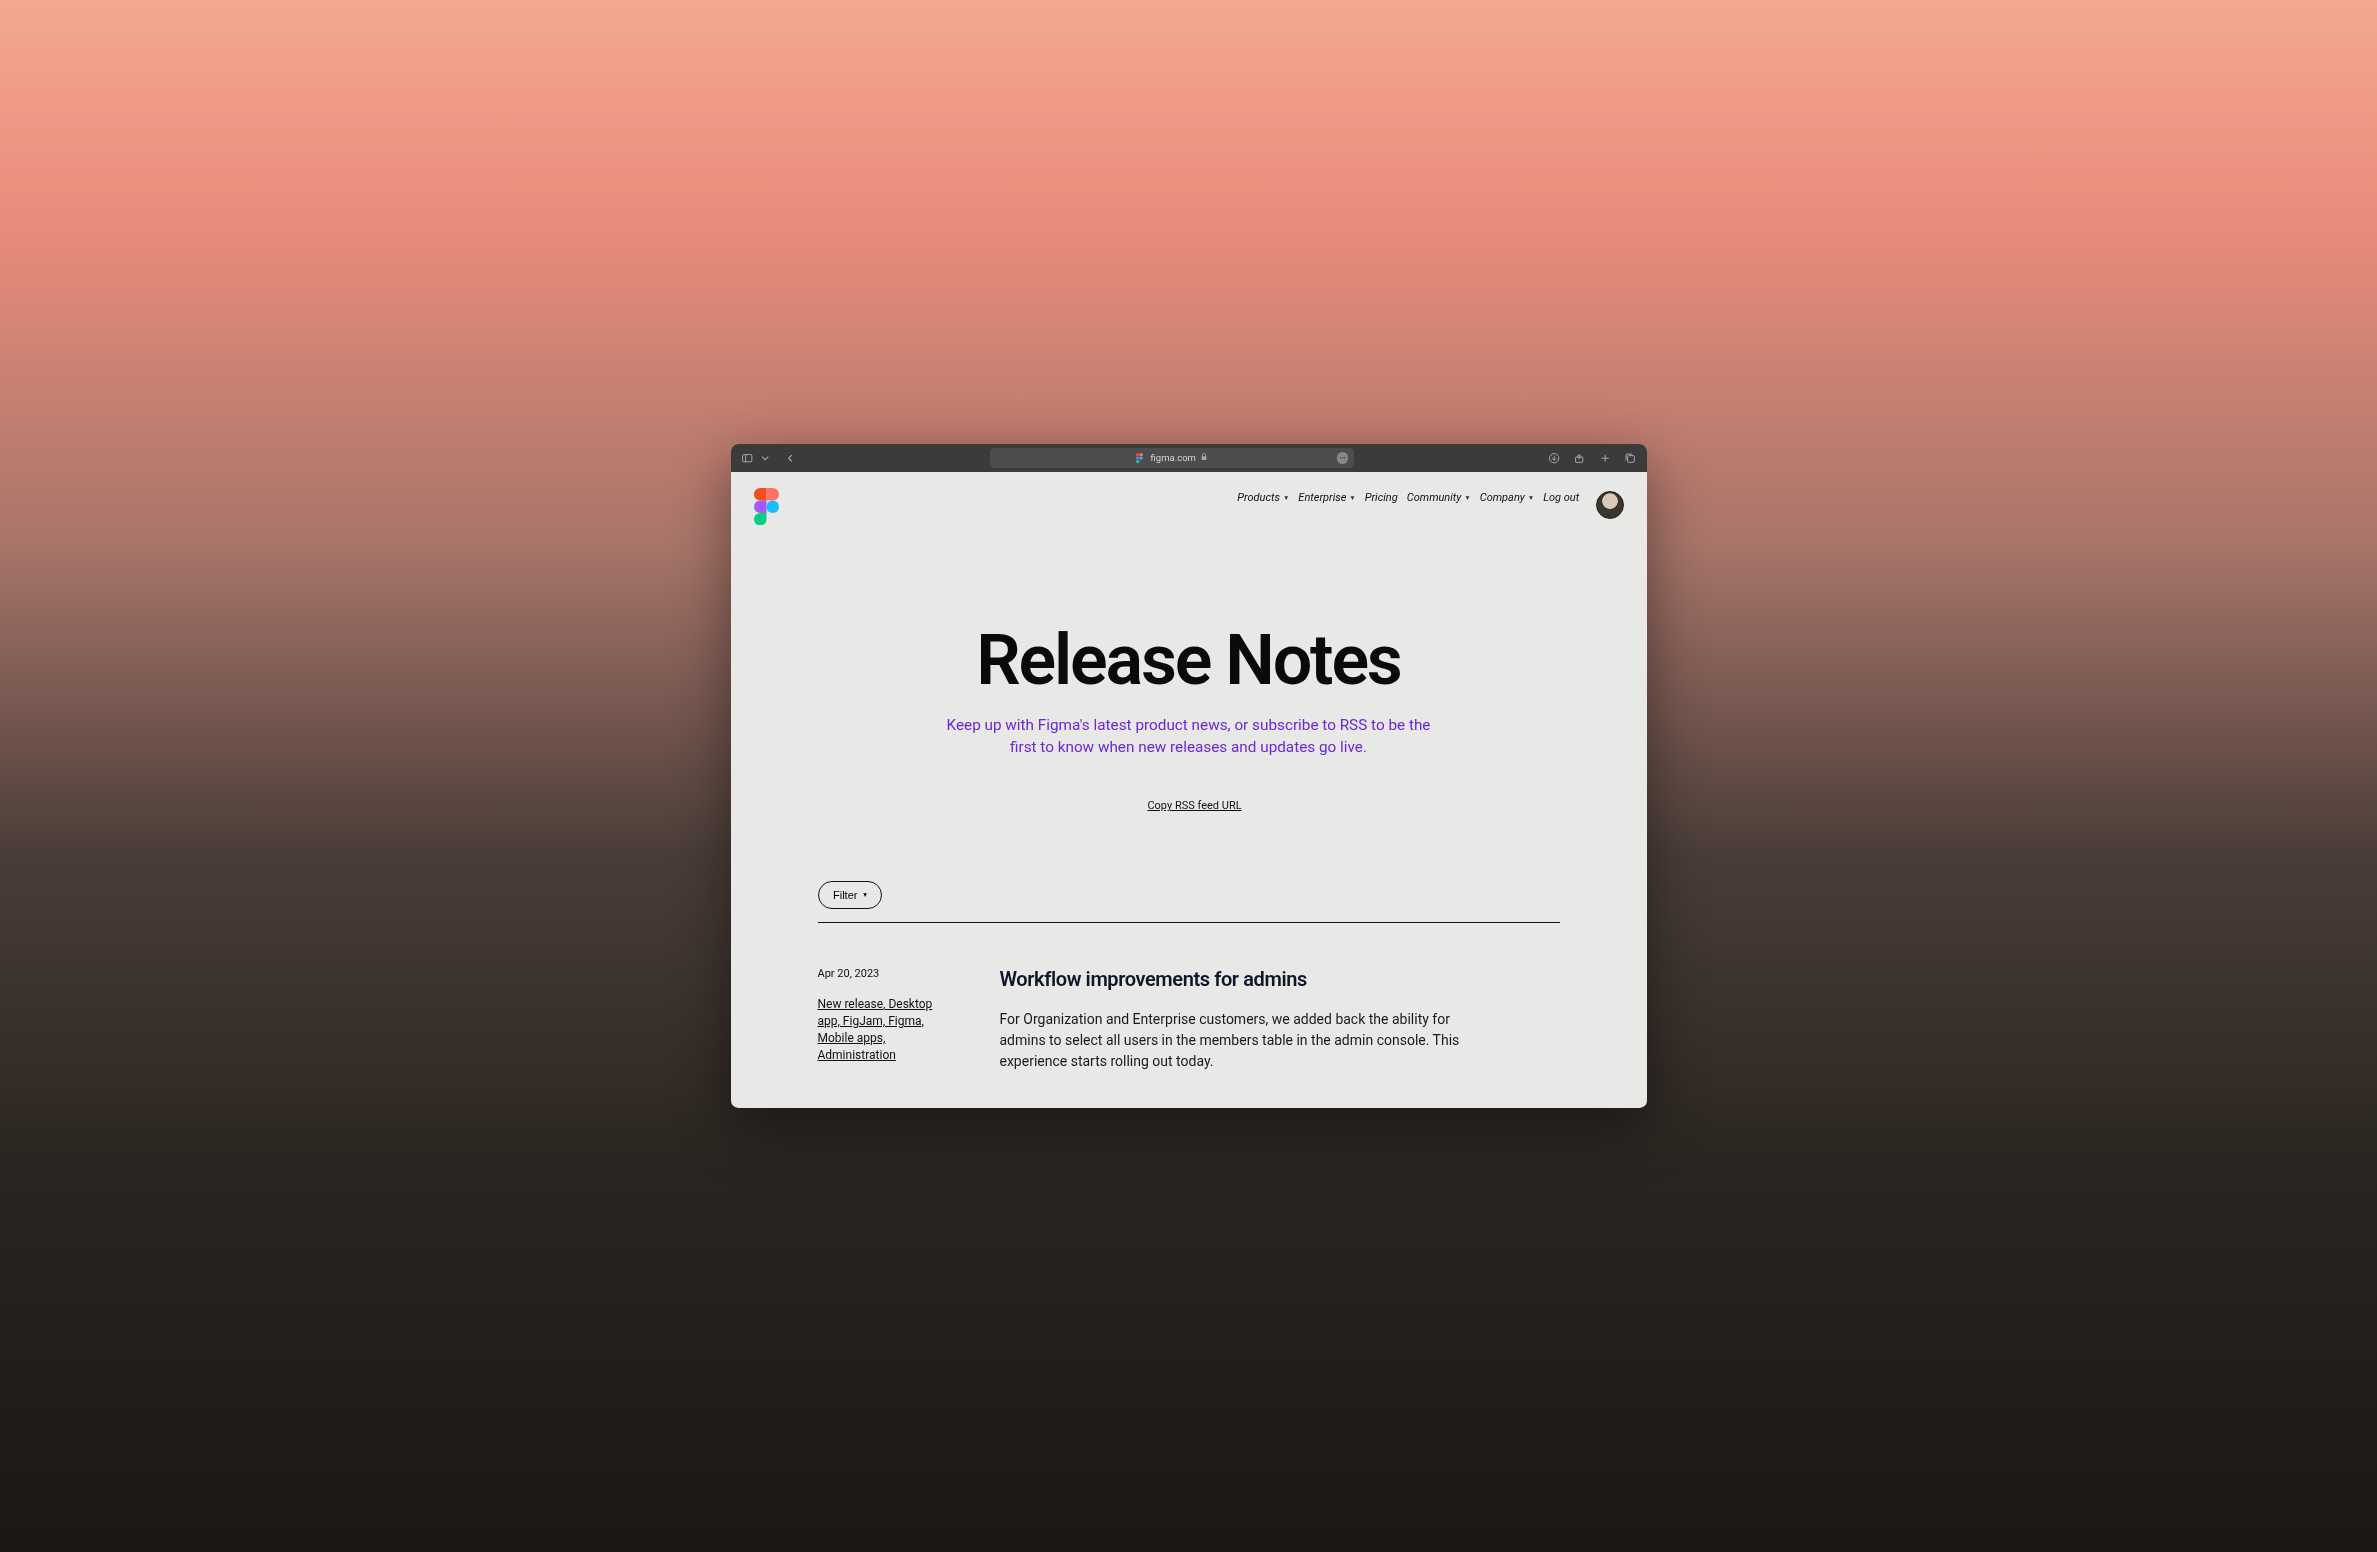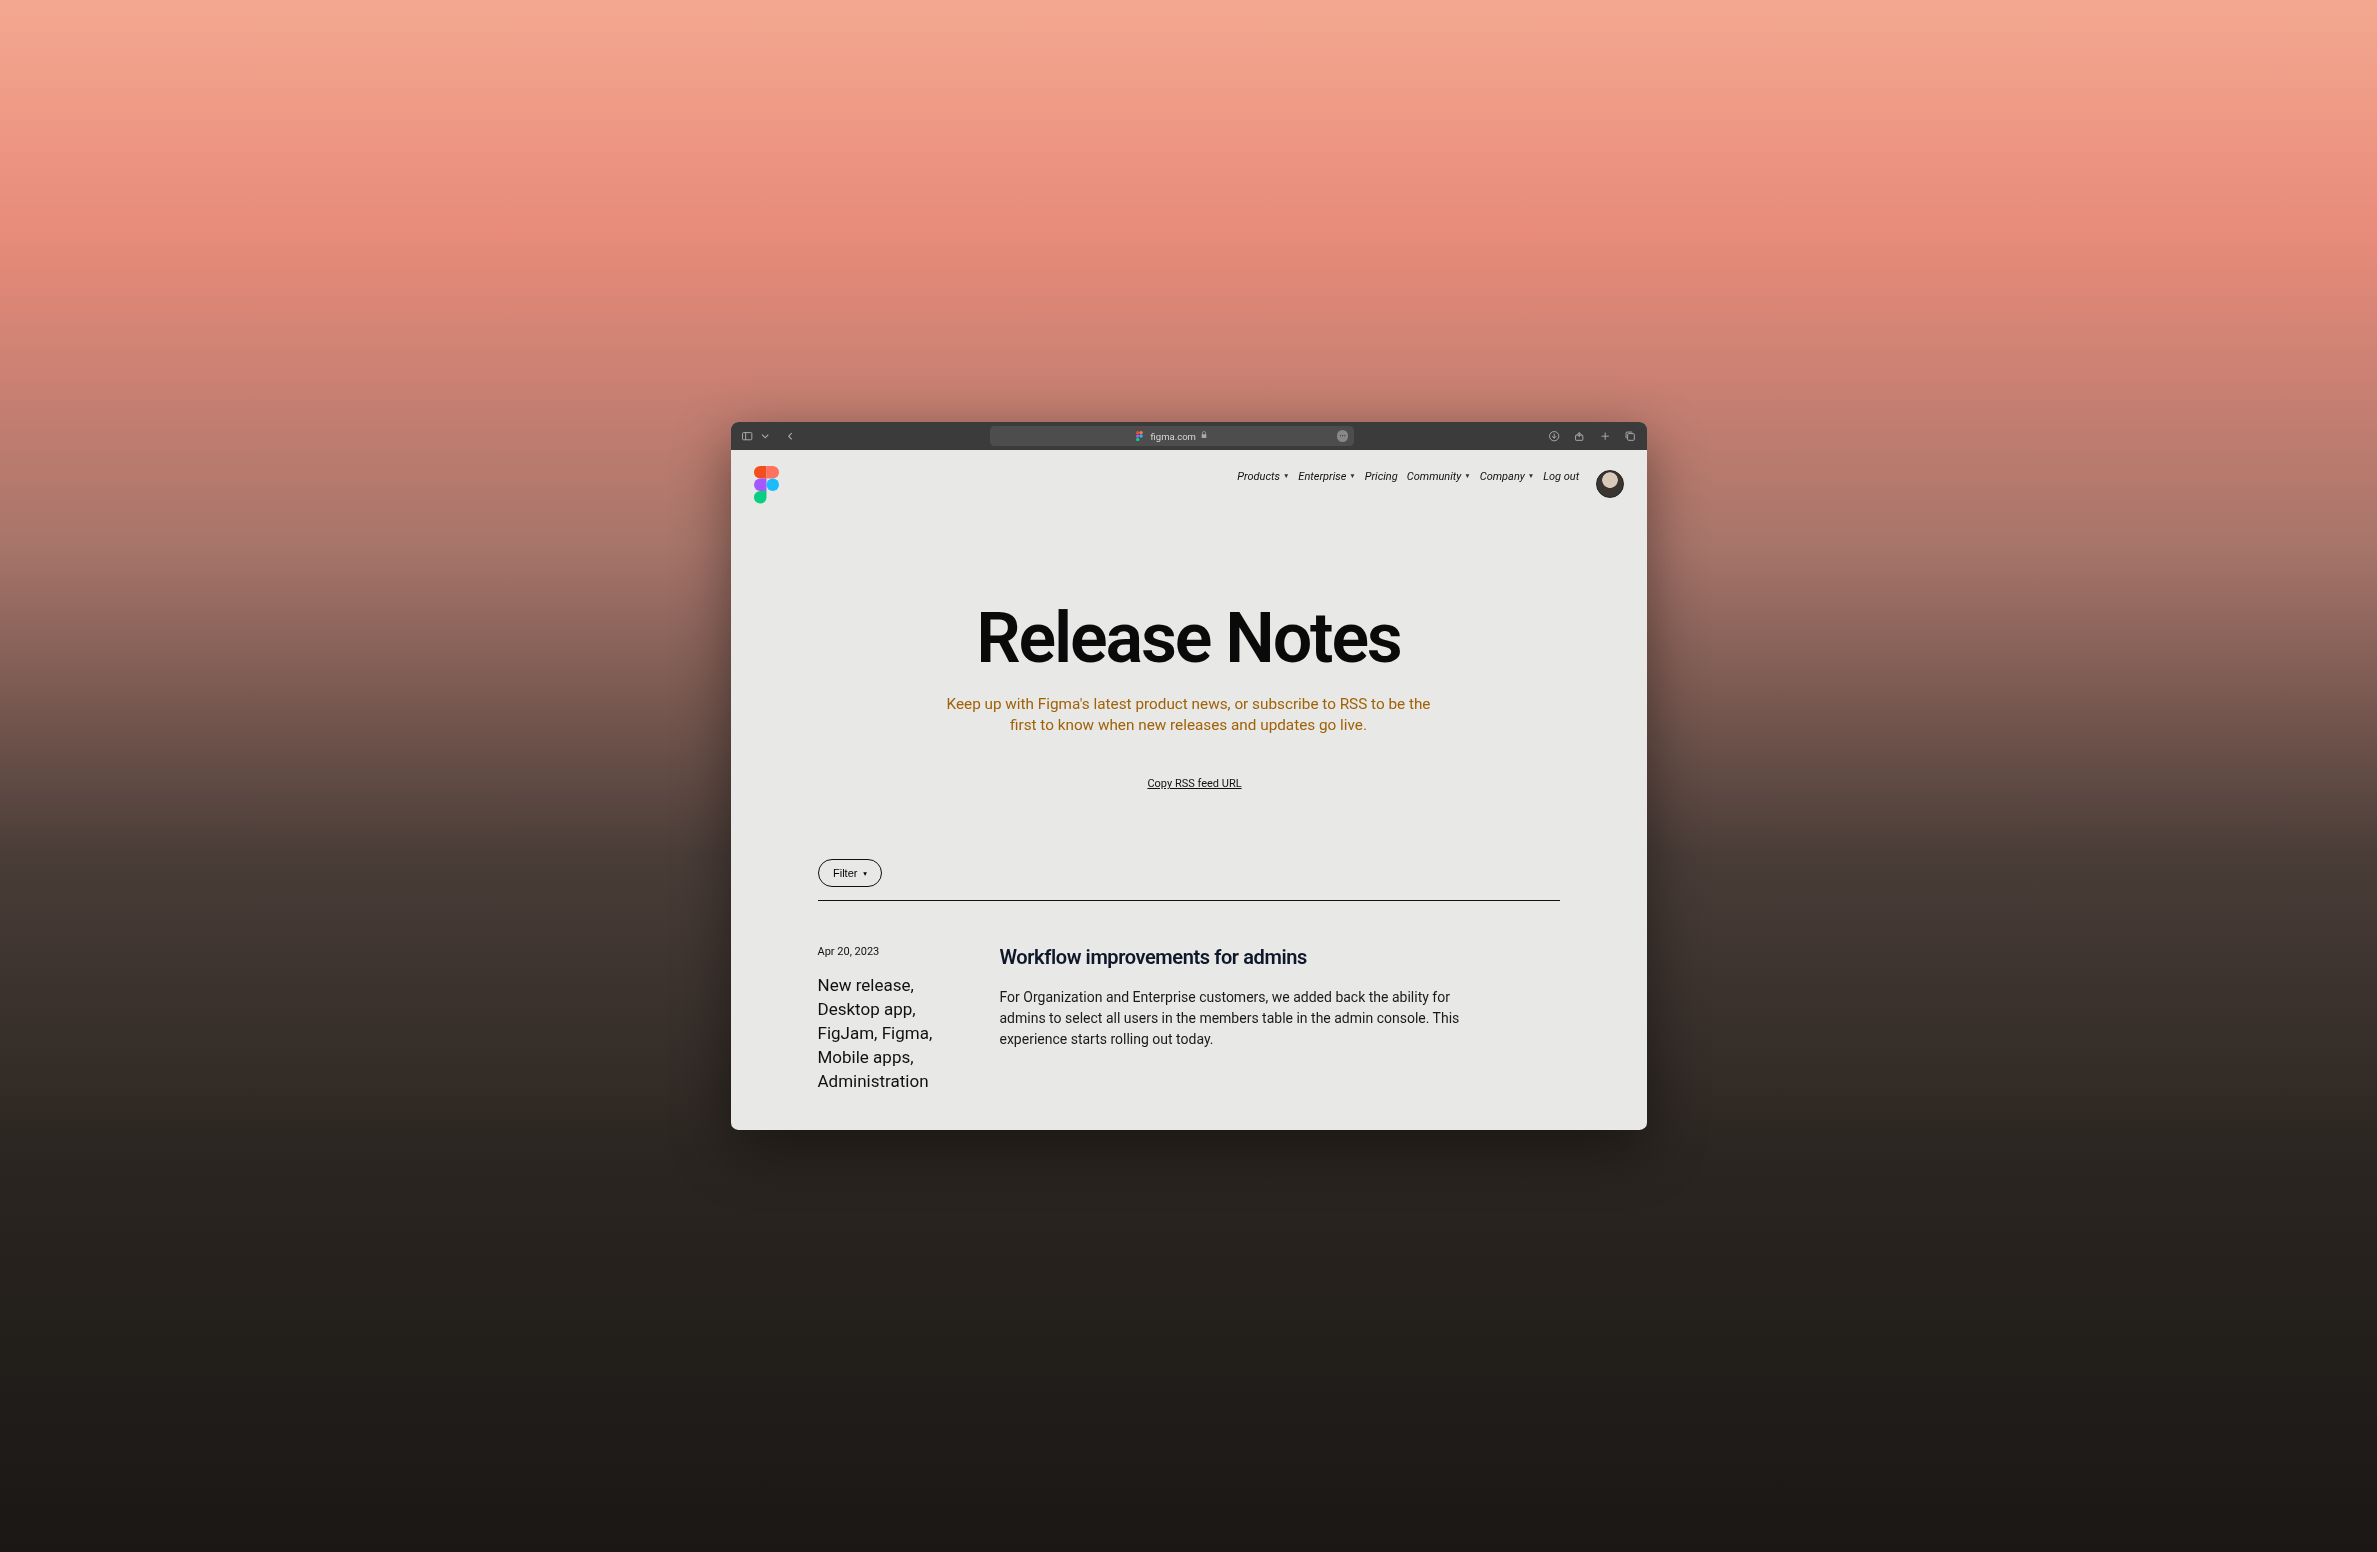--- a/index.html
+++ b/index.html
@@ -73,21 +73,21 @@
 .hero { text-align: center; padding: 102px 29px 51px 29px; }
 .hero-title {
   font-size: 70px;
   font-weight: 600;
   letter-spacing: -2.2px;
   color: #0a0a0a;
   line-height: 1;
 }
 .hero-sub {
   font-size: 15.3px;
-  color: #a16207;
+  color: #6d28d9;
   max-width: 494px;
   margin: 20.4px auto 0 auto;
   line-height: 1.4;
 }
 .rss-link {
   display: inline-block;
   margin-top: 41px;
   font-size: 11px;
   color: #111;
   text-decoration: underline;
@@ -104,21 +104,21 @@
   padding: 7.3px 14.5px;
   font-size: 11px;
   display: inline-flex; align-items: center; gap: 5.8px;
   cursor: pointer;
 }
 .divider { height: 1.1px; background: #111; margin-bottom: 44px; }
 
 .entry { display: flex; gap: 51px; padding-bottom: 22px; }
 .entry-meta { flex: 0 0 131px; }
 .entry-date { font-size: 11px; color: #111; margin-bottom: 16px; }
-.entry-tags { font-size: 17px; color: #111; line-height: 1.4; }
+.entry-tags { font-size: 12px; color: #111; line-height: 1.4; text-decoration: underline; }
 .entry-body { flex: 1; }
 .entry-title { font-size: 20px; font-weight: 600; letter-spacing: -0.4px; color: #0f172a; margin-bottom: 17.4px; }
 .entry-text { font-size: 14px; color: #1a1a1a; line-height: 1.5; max-width: 465px; }
 </style>
 </head>
 <body>
 
 <div class="window">
 
   <div class="browser-chrome">

